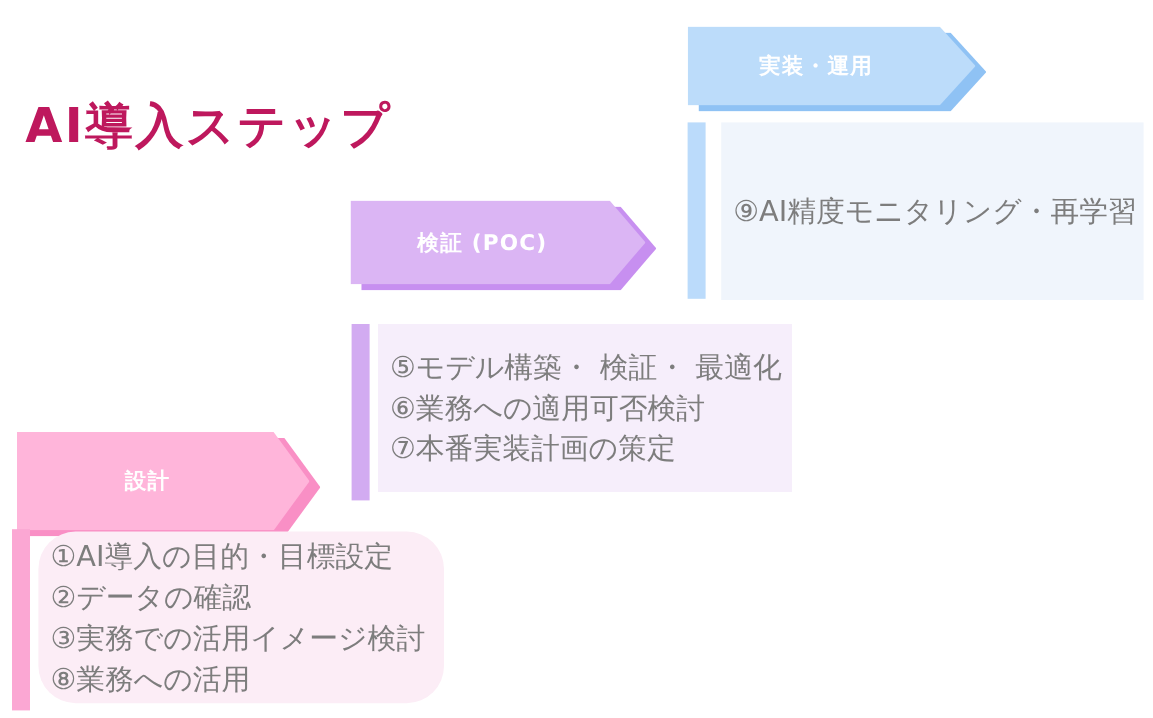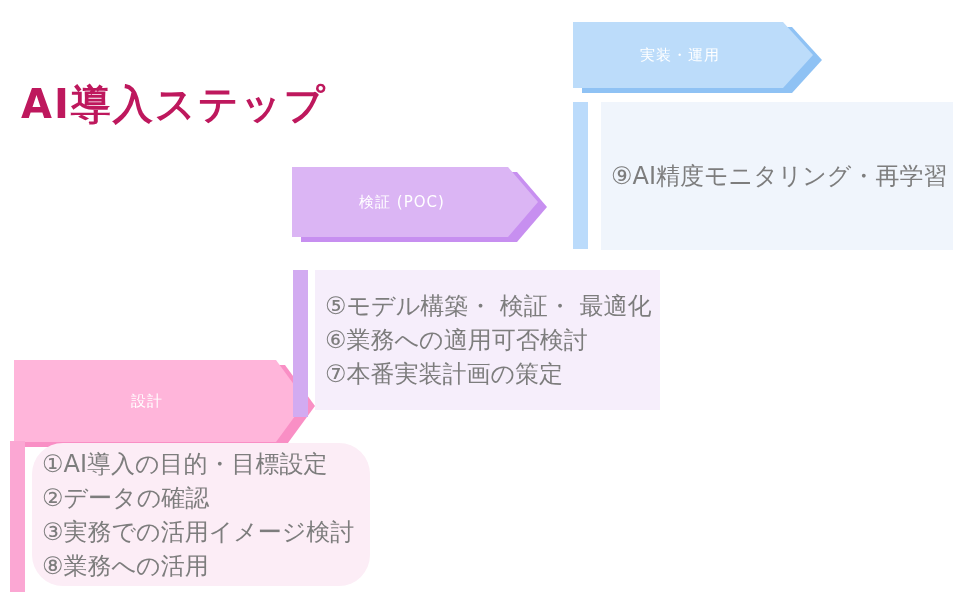--- a/index.html
+++ b/index.html
@@ -41,22 +41,22 @@
     left: 0; top: 0;
     background: var(--light);
     display: flex;
     align-items: center;
     justify-content: center;
     box-sizing: border-box;
     padding-right: 26px;
   }
   .arrow-label {
     color: #ffffff;
-    font-weight: 400;
-    font-size: 15px;
+    font-weight: 700;
+    font-size: 18px;
     letter-spacing: 1px;
     white-space: nowrap;
   }
 
   
   .step-bar { position: absolute; background: var(--bar); }
 
   
   .step-box {
     position: absolute;
@@ -68,21 +68,21 @@
     justify-content: center;
   }
   .step-item {
     font-size: 24px;
     line-height: 34px;
     color: #7d7d7d;
     white-space: nowrap;
   }
 
   
-  .step-design .step-arrow { left: 14px;  top: 360px; width: 253px; height: 87px; padding-left: 48px; }
+  .step-design .step-arrow { left: 14px;  top: 360px; width: 253px; height: 87px; }
   .step-design .step-bar   { left: 10px;  top: 441px; width: 15px;  height: 151px; }
   .step-design .step-box   { left: 32px;  top: 443px; width: 338px; height: 143px; border-radius: 31px; }
 
   .step-poc .step-arrow { left: 292px; top: 167px; width: 255px; height: 75px; }
   .step-poc .step-bar   { left: 293px; top: 270px; width: 15px;  height: 147px; }
   .step-poc .step-box   { left: 315px; top: 270px; width: 345px; height: 140px; }
 
   .step-ops .step-arrow { left: 573px; top: 22px;  width: 249px; height: 71px; }
   .step-ops .step-bar   { left: 573px; top: 102px; width: 15px;  height: 147px; }
   .step-ops .step-box   { left: 601px; top: 102px; width: 352px; height: 148px; }

